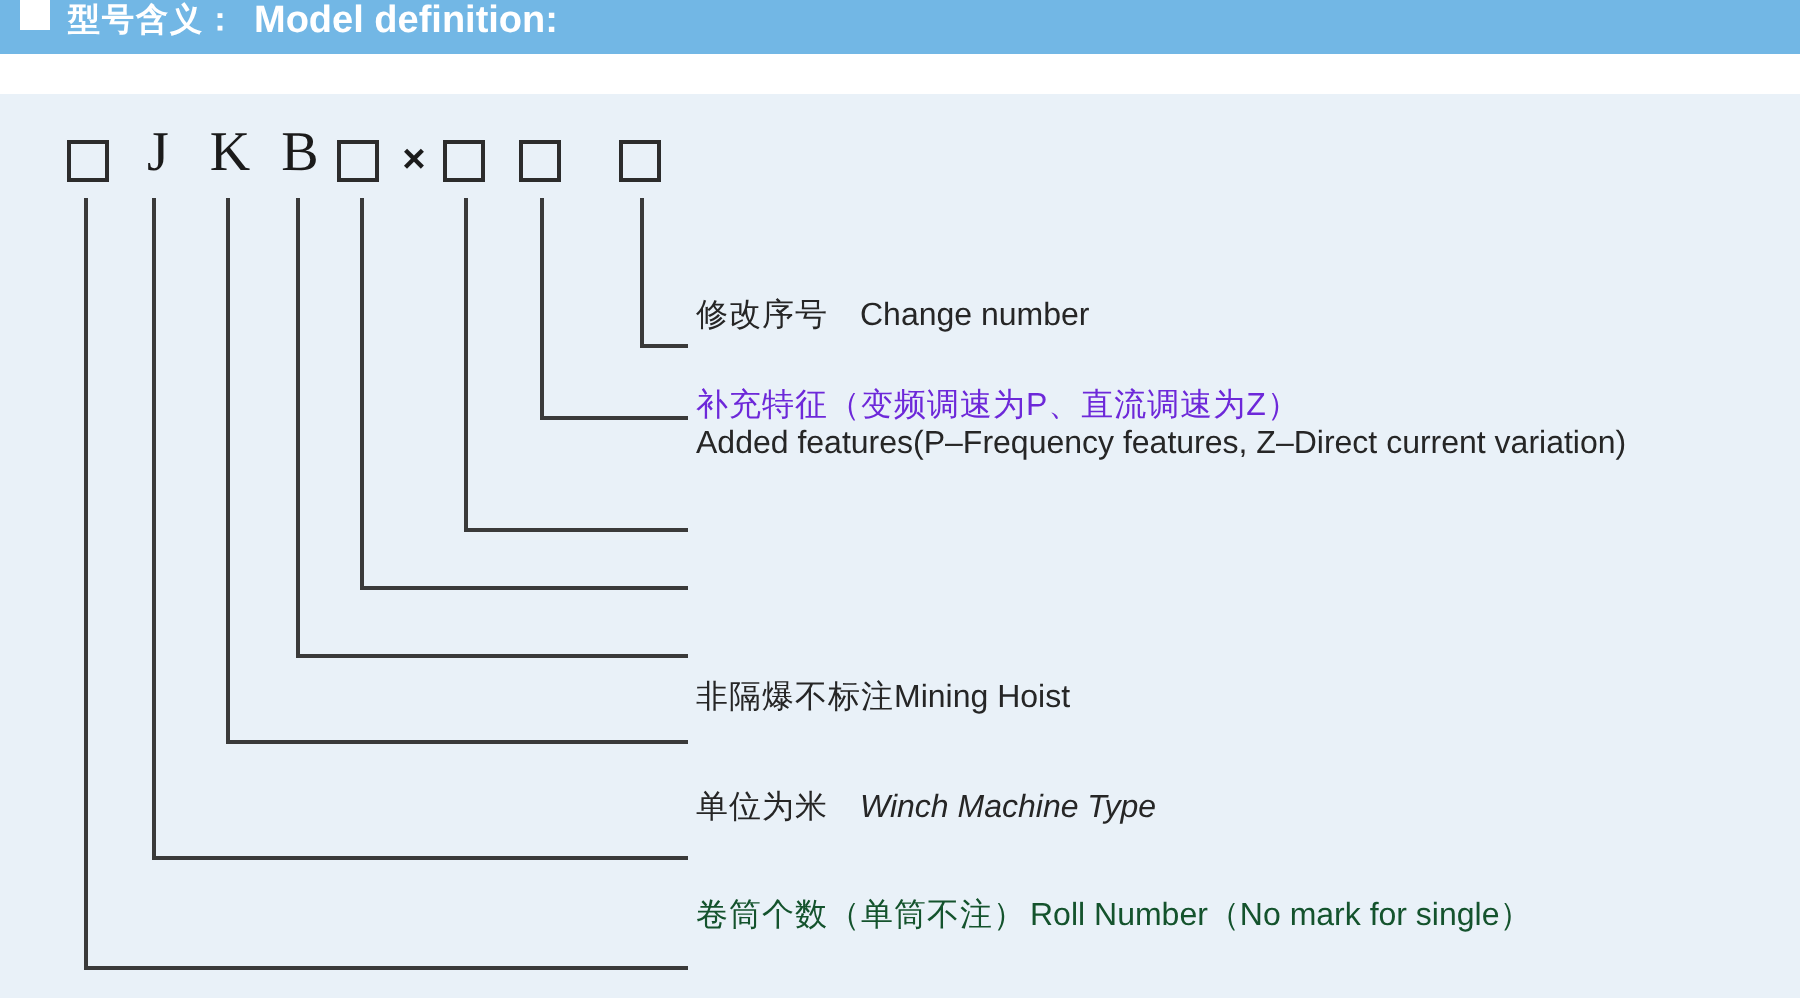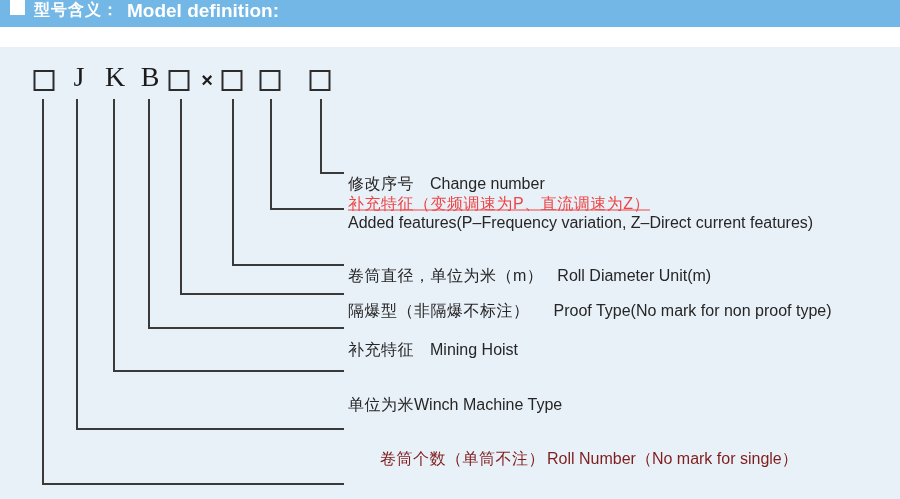--- a/index.html
+++ b/index.html
@@ -68,23 +68,21 @@
       <div class="vline" style="left: 148px; top: 99px; height: 229.5px; background: rgb(58, 58, 58);"></div>
       <div class="hline" style="left: 148px; top: 327px; width: 196px; background: rgb(58, 58, 58);"></div>
       <div class="vline" style="left: 180px; top: 99px; height: 195.5px; background: rgb(58, 58, 58);"></div>
       <div class="hline" style="left: 180px; top: 293px; width: 164px; background: rgb(58, 58, 58);"></div>
       <div class="vline" style="left: 232px; top: 99px; height: 166.5px; background: rgb(58, 58, 58);"></div>
       <div class="hline" style="left: 232px; top: 264px; width: 112px; background: rgb(58, 58, 58);"></div>
       <div class="vline" style="left: 270px; top: 99px; height: 110.5px; background: rgb(58, 58, 58);"></div>
       <div class="hline" style="left: 270px; top: 208px; width: 74px; background: rgb(58, 58, 58);"></div>
       <div class="vline" style="left: 320px; top: 99px; height: 74.5px; background: rgb(58, 58, 58);"></div>
       <div class="hline" style="left: 320px; top: 172px; width: 24px; background: rgb(58, 58, 58);"></div>
-      <div class="label-row" style="left: 348px; top: 183px; color: rgb(38, 38, 38);"><span class="label-zh">修改序号</span><span class="label-en" style="margin-left: 16px;">Change number</span></div>
-      <div class="label-row" style="left: 348px; top: 203px; color: #ef4444; text-decoration: underline;"><span class="label-zh">补充特征（变频调速为P、直流调速为Z）</span></div>
-      <div class="label-row" style="left: 348px; top: 222px; color: rgb(38, 38, 38);"><span class="label-en">Added features(P–Frequency variation, Z–Direct current features)</span></div>
-      <div class="label-row" style="left: 348px; top: 275px; color: rgb(38, 38, 38);"><span class="label-zh">卷筒直径，单位为米（m）</span><span class="label-en" style="margin-left: 14px;">Roll Diameter Unit(m)</span></div>
-      <div class="label-row" style="left: 348px; top: 310px; color: rgb(38, 38, 38);"><span class="label-zh">隔爆型（非隔爆不标注）</span><span class="label-en" style="margin-left: 24px;">Proof Type(No mark for non proof type)</span></div>
-      <div class="label-row" style="left: 348px; top: 349px; color: rgb(38, 38, 38);"><span class="label-zh">补充特征</span><span class="label-en" style="margin-left: 16px;">Mining Hoist</span></div>
-      <div class="label-row" style="left: 348px; top: 404px; color: rgb(38, 38, 38);"><span class="label-zh">单位为米</span><span class="label-en" style="margin-left: 0;">Winch Machine Type</span></div>
-      <div class="label-row" style="left: 348px; top: 458px; color: #7f1d1d; margin-left: 32px;"><span class="label-zh">卷筒个数（单筒不注）</span><span class="label-en" style="margin-left: 2px;">Roll Number（No mark for single）</span></div>
+      <div class="label-row" style="left: 348px; top: 158px; color: rgb(38, 38, 38);"><span class="label-zh">修改序号</span><span class="label-en" style="margin-left: 16px;">Change number</span></div>
+      <div class="label-row" style="left: 348px; top: 203px; color: #6d28d9;"><span class="label-zh">补充特征（变频调速为P、直流调速为Z）</span></div>
+      <div class="label-row" style="left: 348px; top: 222px; color: rgb(38, 38, 38);"><span class="label-en">Added features(P–Frequency features, Z–Direct current variation)</span></div>
+      <div class="label-row" style="left: 348px; top: 349px; color: rgb(38, 38, 38);"><span class="label-zh">非隔爆不标注</span><span class="label-en" style="">Mining Hoist</span></div>
+      <div class="label-row" style="left: 348px; top: 404px; color: rgb(38, 38, 38);"><span class="label-zh">单位为米</span><span class="label-en" style="margin-left: 16px; font-style: italic;">Winch Machine Type</span></div>
+      <div class="label-row" style="left: 348px; top: 458px; color: #14532d;"><span class="label-zh">卷筒个数（单筒不注）</span><span class="label-en" style="margin-left: 2px;">Roll Number（No mark for single）</span></div>
     </div>
 
 </div>
 
 </body></html>

